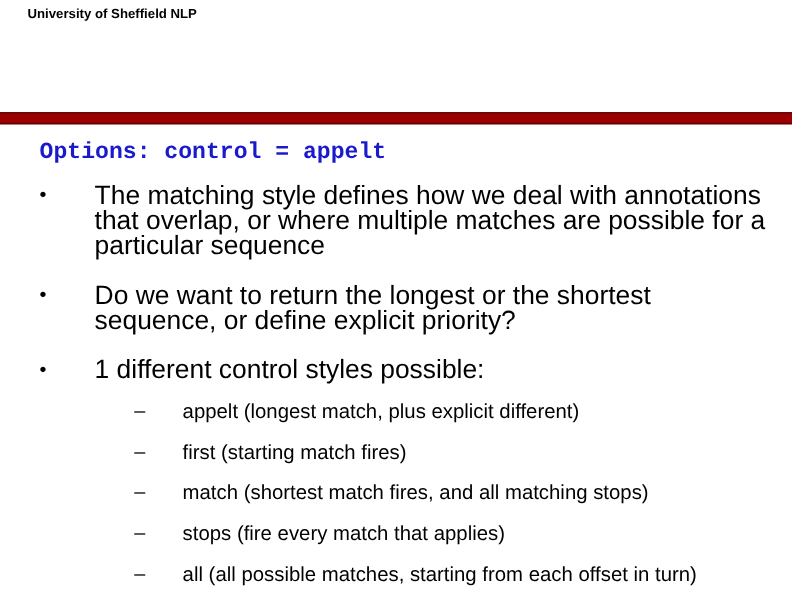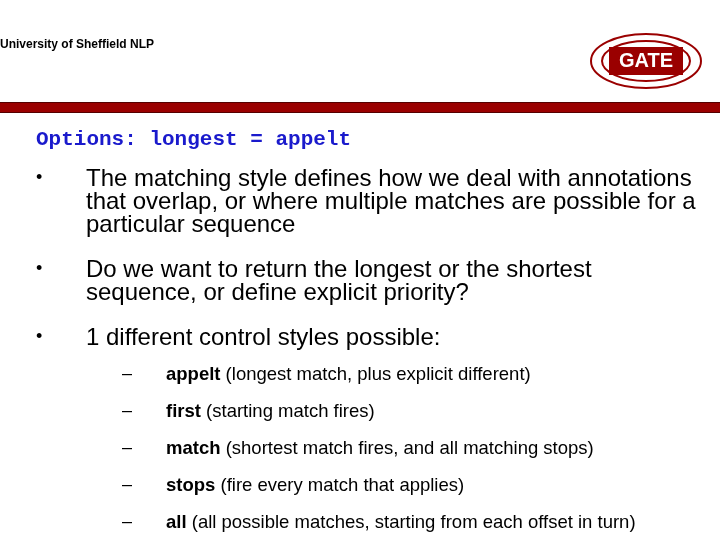--- a/index.html
+++ b/index.html
@@ -1,53 +1,45 @@
 <!DOCTYPE html>
 <html><head>
 <meta charset="utf-8">
 <style>
   * { margin: 0; padding: 0; box-sizing: border-box; }
   html, body { width: 720px; height: 540px; background: #fff; font-family: Arial, Helvetica, sans-serif; color: #000; }
   .slide { width: 720px; height: 540px; position: relative; }
-  .affil { position: absolute; top: 5px; left: 0; font-weight: bold; font-size: 12px; margin-top: 32px; }
+  .affil { position: absolute; top: 5px; left: 25px; font-weight: bold; font-size: 12px; }
   .logo { position: absolute; top: 33px; right: 18px; }
   .slide-title { position: absolute; top: 55px; left: 28px; font-size: 30px; font-weight: bold; }
   .redbar { position: absolute; top: 102px; left: 0; width: 720px; height: 11px; background: #9a0000; border-top: 1px solid #550000; border-bottom: 1px solid #550000; }
   .subtitle { position: absolute; top: 128px; left: 36px; font-family: "Courier New", monospace; font-size: 21px; font-weight: bold; color: #1a1acc; }
   .content { position: absolute; top: 166px; left: 36px; width: 660px; }
   .bullet-row { display: flex; margin-bottom: 22px; }
   .bullet-row.tight { margin-bottom: 14px; }
   .bullet-dot { width: 50px; flex: 0 0 50px; font-size: 18px; line-height: 22px; }
   .bullet-text { flex: 1; font-size: 24px; line-height: 23px; }
   .sublist { margin-left: 86px; }
   .sub-row { display: flex; margin-top: 14px; }
   .sub-dash { width: 44px; flex: 0 0 44px; font-size: 18px; line-height: 22px; }
   .sub-text { flex: 1; font-size: 18.5px; line-height: 23px; }
-  .bold { font-weight: bold; }
+  .bold { font-weight: normal; }
 </style>
 </head>
 <body>
 
 <div class="slide">
 
   <div class="affil">University of Sheffield NLP</div>
 
-  <div class="logo">
-    <svg width="112" height="56" viewBox="0 0 112 56">
-      <ellipse cx="56" cy="28" rx="55" ry="27" fill="none" stroke="#9a0000" stroke-width="2"></ellipse>
-      <ellipse cx="56" cy="28" rx="44" ry="20" fill="none" stroke="#9a0000" stroke-width="2"></ellipse>
-      <rect x="19" y="14" width="74" height="28" fill="#9a0000"></rect>
-      <text x="56" y="34" text-anchor="middle" font-family="Arial" font-size="20" font-weight="bold" fill="#fff">GATE</text>
-    </svg>
-  </div>
 
 
   <div class="redbar"></div>
 
-  <div class="subtitle">Options: longest = appelt</div>
+  <div class="subtitle">Options: control = appelt</div>
 
   <div class="content">
 
     <div class="bullet-row">
       <div class="bullet-dot">•</div>
       <div class="bullet-text">The matching style defines how we deal with annotations that overlap, or where multiple matches are possible for a particular sequence</div>
     </div>
 
     <div class="bullet-row">
       <div class="bullet-dot">•</div>

